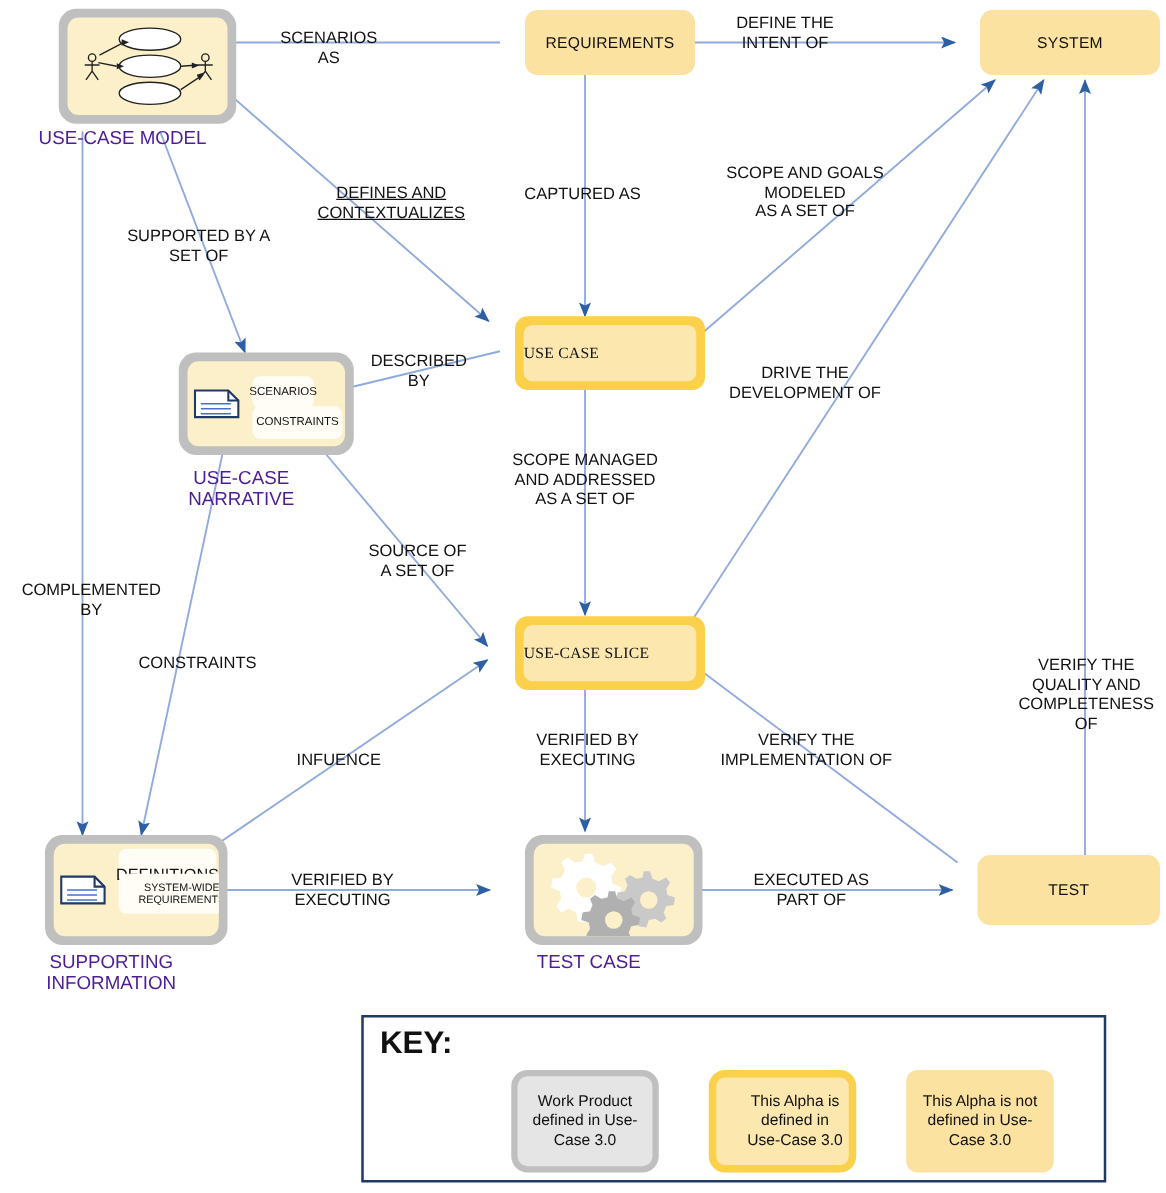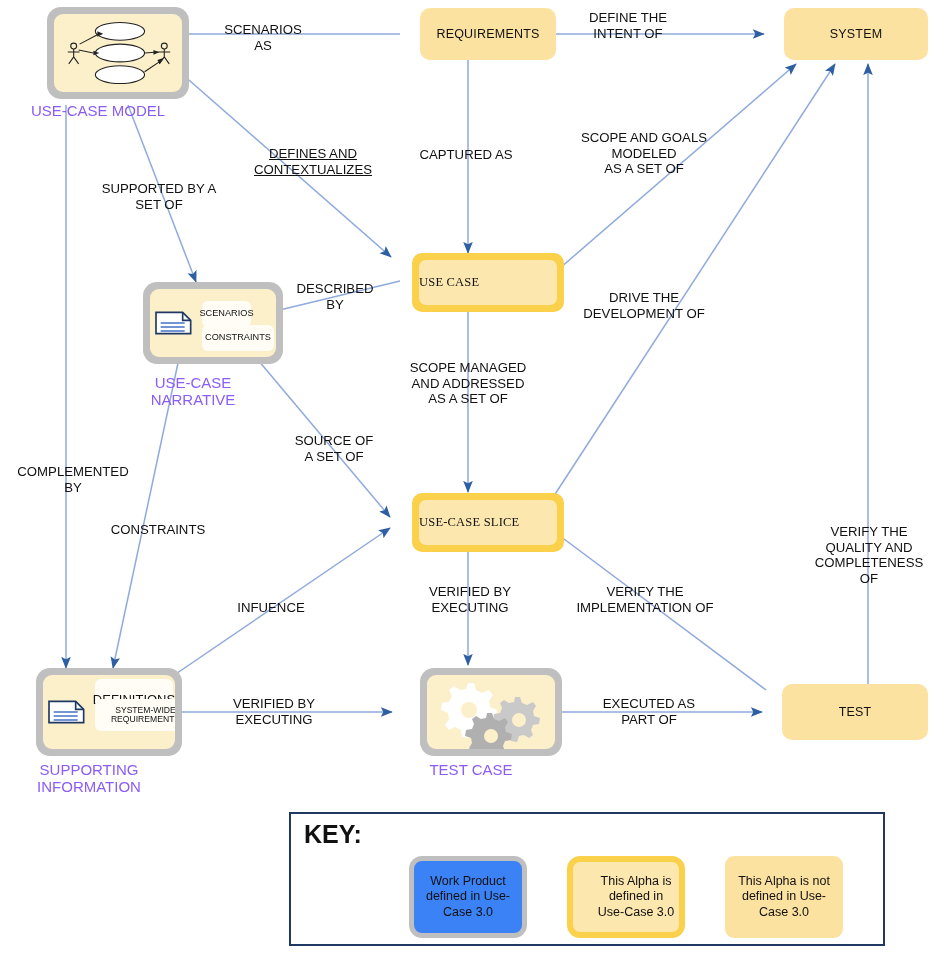--- a/index.html
+++ b/index.html
@@ -10,36 +10,36 @@
   
   .node{position:absolute;box-sizing:border-box;margin-left:20px;}
   .alpha{border-radius:10px;display:flex;align-items:center;justify-content:center;text-align:center;
          font-size:12.5px;letter-spacing:.2px;color:#111;}
   .alpha-plain{background:#fbe2a0;}
   .alpha-def{background:#fbd04b;padding:7px;}
   .alpha-def .inner{background:#fce7ae;border-radius:7px;width:100%;height:100%;
                     display:flex;align-items:center;justify-content:flex-start;font-family:Liberation Serif, serif;}
   .wp{background:#bfbfbf;border-radius:14px;padding:7px;box-sizing:border-box;}
   .wp .inner{background:#fcf0ca;border-radius:9px;width:100%;height:100%;position:relative;overflow:hidden;}
-  .caption{position:absolute;text-align:center;font-size:15px;line-height:1.12;color:#8b5cf6;}
+  .caption{position:absolute;text-align:center;font-size:15px;line-height:1.12;color:#4c1d95;}
 
   
   .lbl{position:absolute;text-align:center;font-size:13.2px;line-height:1.18;color:#111;white-space:pre-line;}
 
   
   .pill{position:absolute;background:#fffdf6;border-radius:6px;display:flex;align-items:center;
         justify-content:center;text-align:center;color:#111;line-height:1.05;}
 
   
   #key{position:absolute;left:289px;top:812px;width:596px;height:134px;border:2.5px solid #1f3864;
        background:#fff;box-sizing:border-box;}
   #key .kt{position:absolute;left:13px;top:6px;font-size:25px;font-weight:bold;color:#111;}
   .kbox{position:absolute;top:42px;width:118px;height:82px;box-sizing:border-box;
         font-size:12.5px;line-height:1.25;text-align:center;color:#111;}
-  .kbox.grey{border:5px solid #bfbfbf;border-radius:13px;background:#3b82f6;}
+  .kbox.grey{border:5px solid #bfbfbf;border-radius:13px;background:#e5e5e5;}
   .kbox.gold{border:6px solid #fbd04b;border-radius:13px;background:#fce7ae;}
   .kbox.plain{background:#fbe2a0;border-radius:9px;}
   .kbox span{display:flex;width:100%;height:100%;align-items:center;justify-content:center;padding:0 4px;box-sizing:border-box;}
 </style>
 </head>
 <body>
 
 <div id="stage">
 
   <svg id="wires" viewBox="0 0 933 954">

